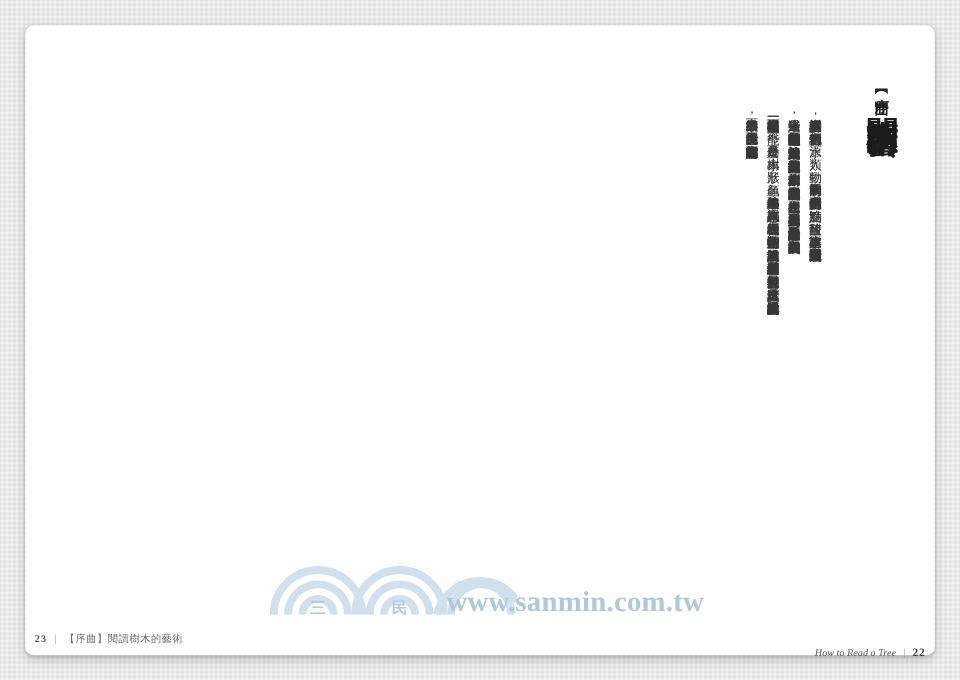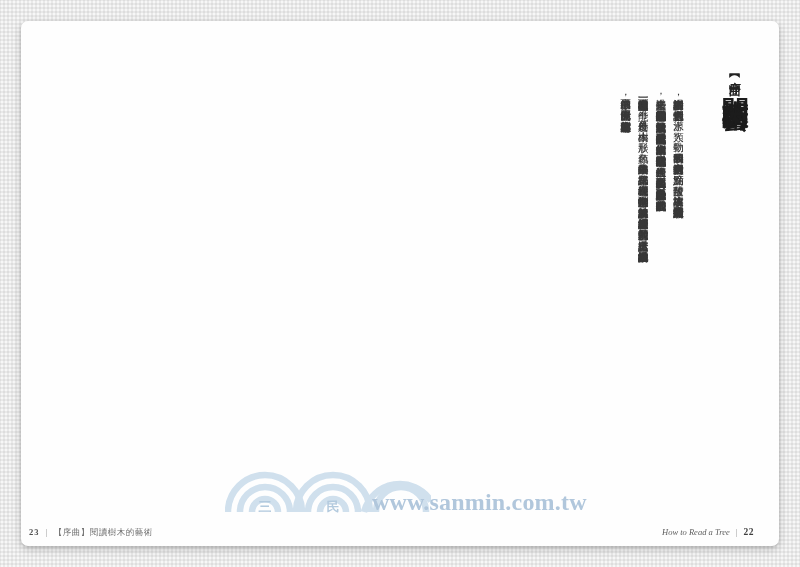--- a/index.html
+++ b/index.html
@@ -58,21 +58,21 @@
 
   .footer{
     position:absolute;top:506px;
     font-size:8.5px;color:#6e6e6e;
     white-space:nowrap;
     font-family:"Liberation Serif","DejaVu Serif",serif;
   }
   .footer .bar{margin:0 6px;color:#9a9a9a;font-size:9px;}
   .footer-left{left:7px;letter-spacing:.5px;}
   .footer-left .pagenum{color:#4f4f4f;font-weight:700;letter-spacing:1px;}
-  .footer-right{right:25px;}
+  .footer-right{right:8px;margin-top:12px;}
   .footer-right .book-title{font-style:italic;color:#5d5d5d;}
   .footer-right .pagenum{color:#3f3f3f;font-weight:700;font-size:9.5px;letter-spacing:.5px;}
 
   .watermark{
     position:absolute;left:0;top:0;width:800px;height:567px;
     pointer-events:none;
     mix-blend-mode:multiply;
   }
   .wm-logo{position:absolute;left:225px;top:456px;}
   .wm-store{

